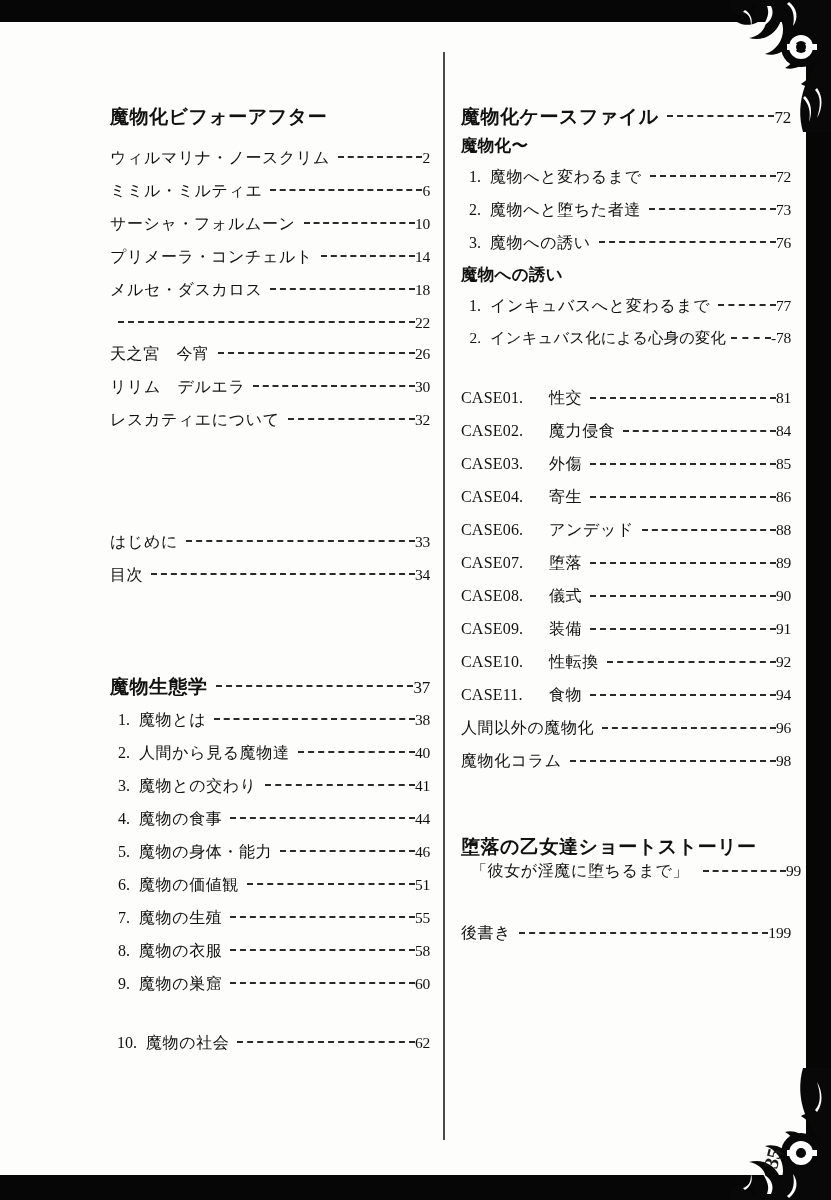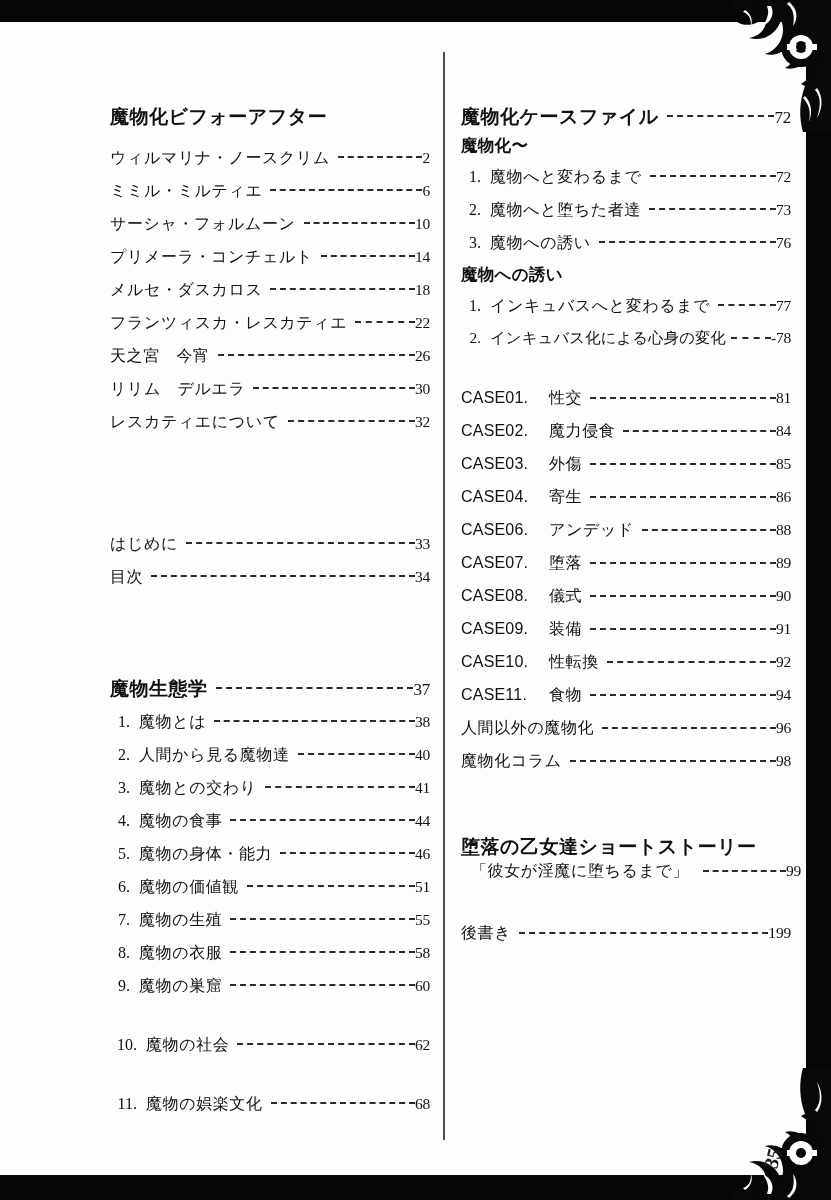--- a/index.html
+++ b/index.html
@@ -117,21 +117,21 @@
     text-align: right;
     font-family: "Liberation Serif", "DejaVu Serif", serif;
     letter-spacing: 0;
   }
   .num-w1 { width: 20px; margin-right: 9px; }
   .num-w2 { width: 27px; margin-right: 9px; margin-top: 28px; }
   .case-no {
     flex: 0 0 auto;
     display: inline-block;
     width: 82px;
-    font-family: Liberation Sans, sans-serif;
+    font-family: Liberation Serif, serif;
     letter-spacing: 0.2px;
     margin-right: 6px;
   }
 
   
   .r-gap-a { margin-top: 11px; }
   .r-gap-b { margin-top: 9px; }
 
   
   .ornament {
@@ -230,21 +230,20 @@
       <span class="label">プリメーラ・コンチェルト</span>
       <span class="leader"></span>
       <span class="page">14</span>
     </div>
     <div class="row entry r-gap-a">
       <span class="label">メルセ・ダスカロス</span>
       <span class="leader"></span>
       <span class="page">18</span>
     </div>
     <div class="row entry r-gap-a">
-      <span class="label">フランツィスカ・レスカティエ</span>
       <span class="leader"></span>
       <span class="page">22</span>
     </div>
     <div class="row entry r-gap-a">
       <span class="label">天之宮　今宵</span>
       <span class="leader"></span>
       <span class="page">26</span>
     </div>
     <div class="row entry r-gap-a">
       <span class="label">リリム　デルエラ</span>
@@ -330,26 +329,20 @@
       <span class="num num-w1">9.</span>
       <span class="label">魔物の巣窟</span>
       <span class="leader"></span>
       <span class="page">60</span>
     </div>
     <div class="row entry r-gap-a">
       <span class="num num-w2">10.</span>
       <span class="label">魔物の社会</span>
       <span class="leader"></span>
       <span class="page">62</span>
-    </div>
-    <div class="row entry r-gap-a">
-      <span class="num num-w2">11.</span>
-      <span class="label">魔物の娯楽文化</span>
-      <span class="leader"></span>
-      <span class="page">68</span>
     </div>
   </div>
 
   <div class="col col-right">
 
     <div style="height:88px"></div>
 
     <div class="row sec-head">
       <span class="label">魔物化ケースファイル</span>
       <span class="leader"></span>

